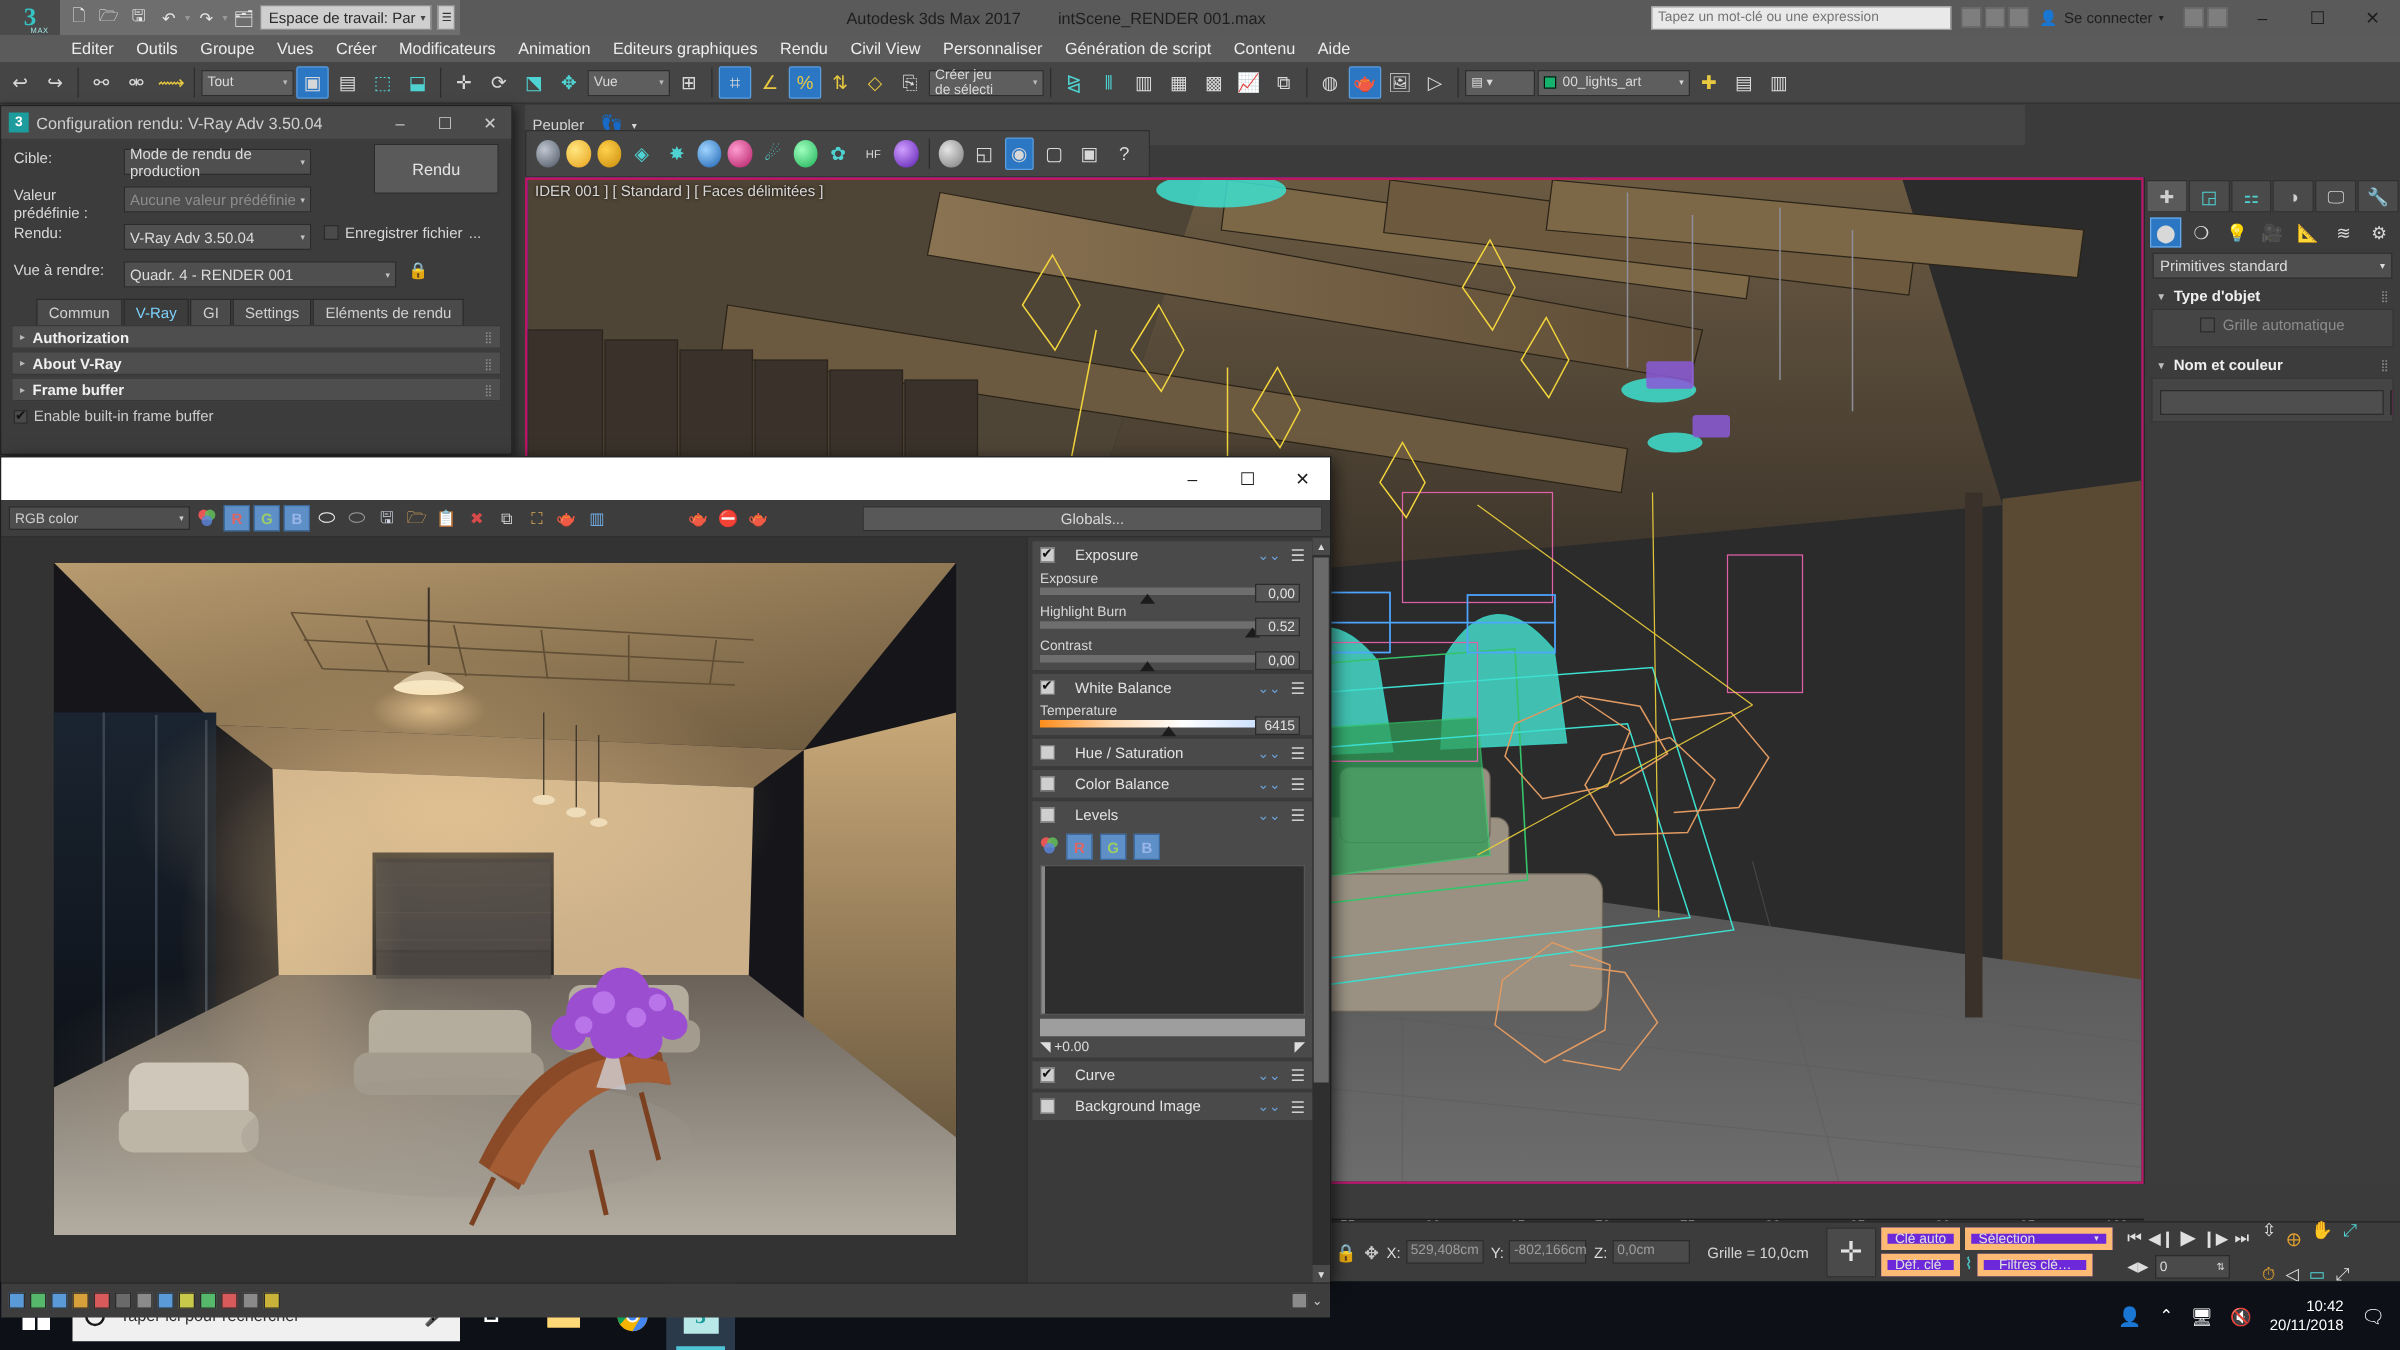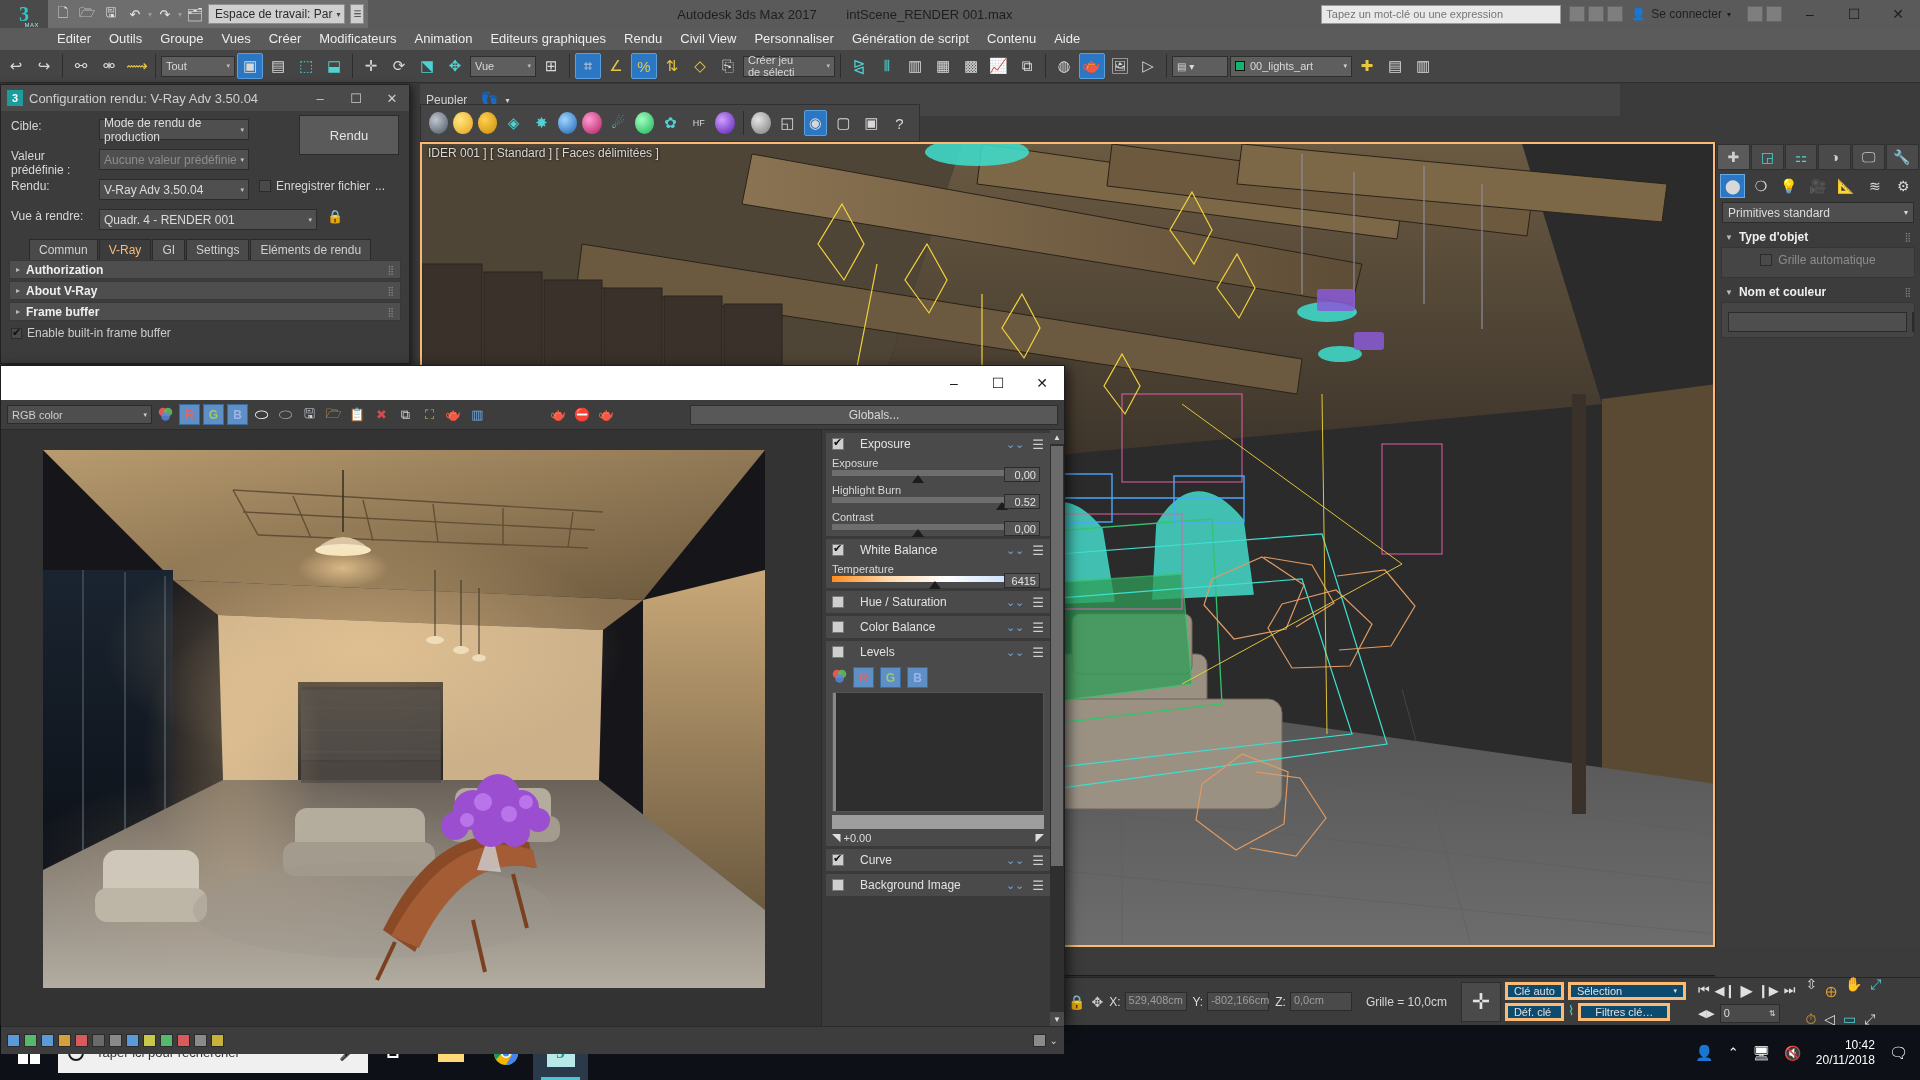--- a/index.html
+++ b/index.html
@@ -61,21 +61,21 @@
   .toolbar2 { position:absolute; left:420px; top:84px; width:1200px; height:32px;
      background:#454545; display:flex; align-items:center; gap:3px; padding:0 6px;}
   .toolbar2 .lbl { font-size:12px; color:#d2d2d2; margin-right:6px;}
   .toolbar3 { position:absolute; left:420px; top:104px; width:500px; height:38px;
      background:#454545; display:flex; align-items:center; gap:5px; padding:0 8px;
      border:1px solid #303030;}
   .circ { width:22px; height:22px; border-radius:50%; }
 
   
   .viewport { position:absolute; left:420px; top:142px; width:1295px; height:805px;
-     background:#6d28d9; overflow:hidden; border:2px solid #fdba74;}
+     background:#6d28d9; overflow:hidden; border:2px solid #be185d;}
   .vplabel { position:absolute; left:6px; top:2px; font-size:12px; color:#d8d8d8;
      text-shadow:0 0 3px #000; z-index:5; white-space:nowrap;}
 
   
   .scene { position:absolute; inset:0; }
 
   
   .rsdlg { position:absolute; left:0; top:84px; width:410px; height:280px;
      background:#3c3c3c; border:1px solid #222; box-shadow:2px 2px 8px rgba(0,0,0,.6); z-index:40;}
   .rs-title { height:26px; background:#4a4a4a; display:flex; align-items:center;
@@ -96,21 +96,21 @@
      background:#5a5a5a; border:1px solid #2b2b2b; color:#e4e4e4; font-size:13px;
      display:flex; align-items:center; justify-content:center; cursor:pointer;}
   .rs-chk { display:flex; align-items:center; gap:5px; font-size:12px; color:#d7d7d7; }
   .cbx { width:12px; height:12px; background:#cfcfcf; border:1px solid #777; display:inline-block;
      position:relative; flex:none;}
   .cbx.dark { background:#4a4a4a; border-color:#2b2b2b;}
   .cbx.ck::after { content:"✔"; position:absolute; left:0px; top:-3px; font-size:11px; color:#111;}
   .rs-tabs { display:flex; gap:1px; margin:4px 0 0 28px; }
   .rs-tab { padding:3px 9px; font-size:12px; background:#4a4a4a; border:1px solid #2a2a2a;
      border-bottom:none; color:#d0d0d0; cursor:pointer;}
-  .rs-tab.active { background:#3c3c3c; color:#fdba74; }
+  .rs-tab.active { background:#3c3c3c; color:#7dd3fc; }
   .rs-roll { margin:0 8px; }
   .roll { height:19px; background:#4e4e4e; border:1px solid #383838; display:flex;
      align-items:center; padding:0 6px; gap:6px; font-size:12px; margin-bottom:2px; }
   .roll .tri { font-size:8px; color:#bbb; }
   .roll b { font-weight:bold; color:#efefef; }
   .roll .grip { margin-left:auto; color:#8c8c8c; font-size:9px;}
   .rs-sub { font-size:12px; color:#ccc; display:flex; align-items:center; gap:5px; padding:3px 0 0 10px;}
 
   
   .vfb { position:absolute; left:0; top:365px; width:1065px; height:660px;
@@ -210,21 +210,21 @@
      background:#4a4a4a; border:1px solid #2b2b2b; color:#9a9a9a; font-size:12px;
      padding:2px 4px; }
   .coordbar { display:flex; align-items:center; gap:6px; padding:0 8px; height:26px; }
   .coordbar .lk { color:#c9c9c9; font-size:14px; }
   .cfield { display:flex; align-items:center; gap:4px; font-size:12px; color:#dcdcdc;}
   .cinput { width:62px; height:19px; background:#4a4a4a; border:1px solid #2b2b2b;
      color:#9d9d9d; font-size:11px; padding:1px 3px; }
   .animctl { display:flex; align-items:center; gap:4px; padding-left:6px;}
   .akey { width:40px; height:40px; background:#4a4a4a; border:1px solid #2e2e2e;
      display:flex; align-items:center; justify-content:center; color:#e2e2e2; font-size:22px; cursor:pointer;}
-  .abtn { height:18px; background:#0c4a6e; border:3px solid #fdba74; color:#e0e0e0;
+  .abtn { height:18px; background:#6d28d9; border:5px solid #fdba74; color:#e0e0e0;
      font-size:11px; padding:0 6px; display:flex; align-items:center; cursor:pointer;}
   .playicons { display:flex; align-items:center; gap:5px; color:#e0e0e0; font-size:13px; }
   .spin { width:60px; height:19px; background:#4a4a4a; border:1px solid #2b2b2b; color:#dcdcdc;
      font-size:11px; display:flex; align-items:center; padding:0 3px;}
 
   
   .taskbar { position:absolute; left:0; bottom:0; width:1920px; height:55px;
      background:#0d1117; display:flex; align-items:center; }
   .startb { width:58px; height:55px; display:flex; align-items:center; justify-content:center; cursor:pointer;}
   .winlogo { display:grid; grid-template-columns:10px 10px; grid-template-rows:10px 10px; gap:2.5px;}

